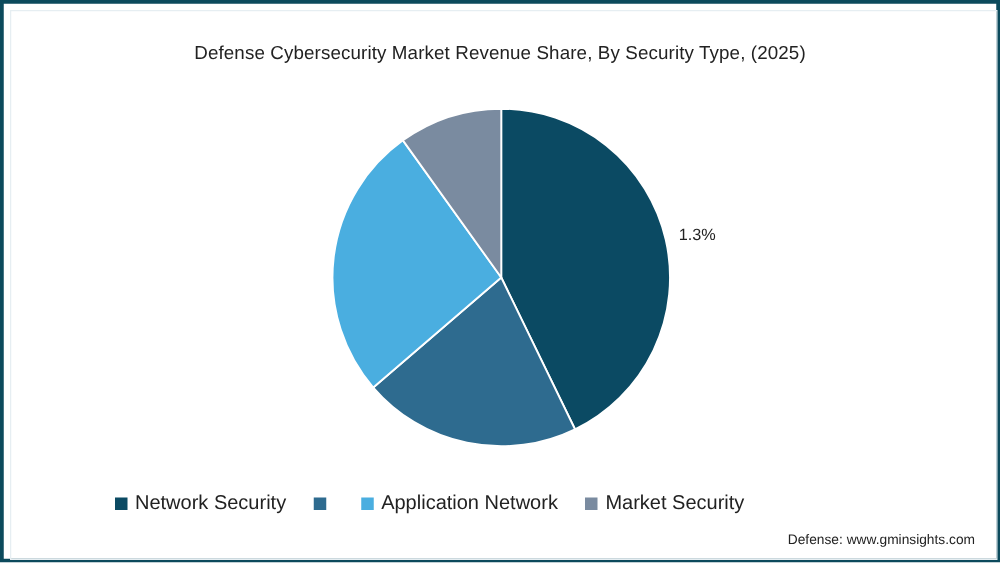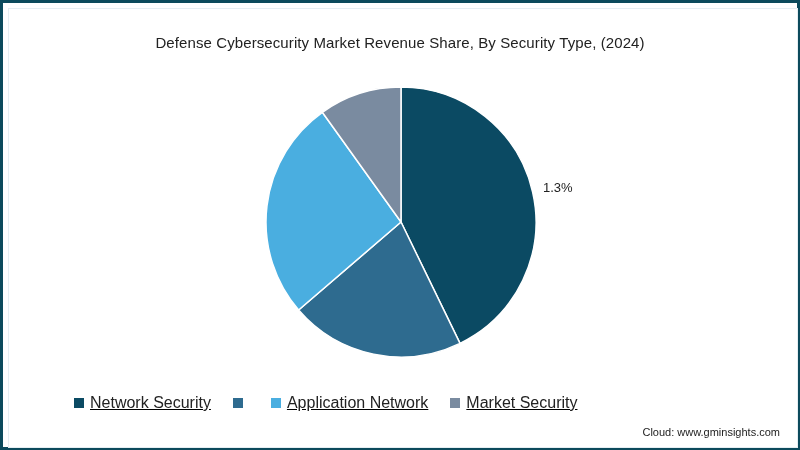--- a/index.html
+++ b/index.html
@@ -43,25 +43,24 @@
       left: 0; top: 0;
     }
     .pie-label {
       position: absolute;
       left: 543px; top: 180px;
       font-size: 13px;
       color: #222222;
     }
     .legend {
       position: absolute;
-      left: 74px; top: 393px;
+      left: 92px; top: 393px;
       display: flex;
       align-items: center;
       height: 20px;
-      text-decoration: underline;
     }
     .legend-item {
       display: flex;
       align-items: center;
       margin-right: 22px;
     }
     .legend-swatch {
       width: 10px;
       height: 10px;
       margin-right: 6px;
@@ -79,21 +78,21 @@
       color: #222222;
     }
   </style>
 </head>
 <body>
 
 <div class="frame" style="border-color: rgb(12, 74, 92);">
   <div class="inner-frame"></div>
 </div>
 
-<div class="title">Defense Cybersecurity Market Revenue Share, By Security Type, (2024)</div>
+<div class="title">Defense Cybersecurity Market Revenue Share, By Security Type, (2025)</div>
 
 <svg class="pie" id="pie-svg" width="800" height="450">
     <path d="M 401 222 L 401.00 87.00 A 135 135 0 0 1 460.01 343.42 Z" fill="#0b4a63" stroke="#ffffff" stroke-width="1.5" stroke-linejoin="round"></path>
     <path d="M 401 222 L 460.01 343.42 A 135 135 0 0 1 298.62 310.00 Z" fill="#2e6b8f" stroke="#ffffff" stroke-width="1.5" stroke-linejoin="round"></path>
     <path d="M 401 222 L 298.62 310.00 A 135 135 0 0 1 322.34 112.29 Z" fill="#4aaee0" stroke="#ffffff" stroke-width="1.5" stroke-linejoin="round"></path>
     <path d="M 401 222 L 322.34 112.29 A 135 135 0 0 1 401.00 87.00 Z" fill="#7a8ba0" stroke="#ffffff" stroke-width="1.5" stroke-linejoin="round"></path>
   </svg>
 
 <div class="pie-label">1.3%</div>
 
@@ -108,13 +107,13 @@
   <div class="legend-item">
     <span class="legend-swatch" style="background: rgb(74, 174, 224);"></span>
     <span class="legend-label">Application Network</span>
   </div>
   <div class="legend-item">
     <span class="legend-swatch" style="background: rgb(122, 139, 160);"></span>
     <span class="legend-label">Market Security</span>
   </div>
 </div>
 
-<div class="source">Cloud: www.gminsights.com</div>
+<div class="source">Defense: www.gminsights.com</div>
 
 </body></html>

